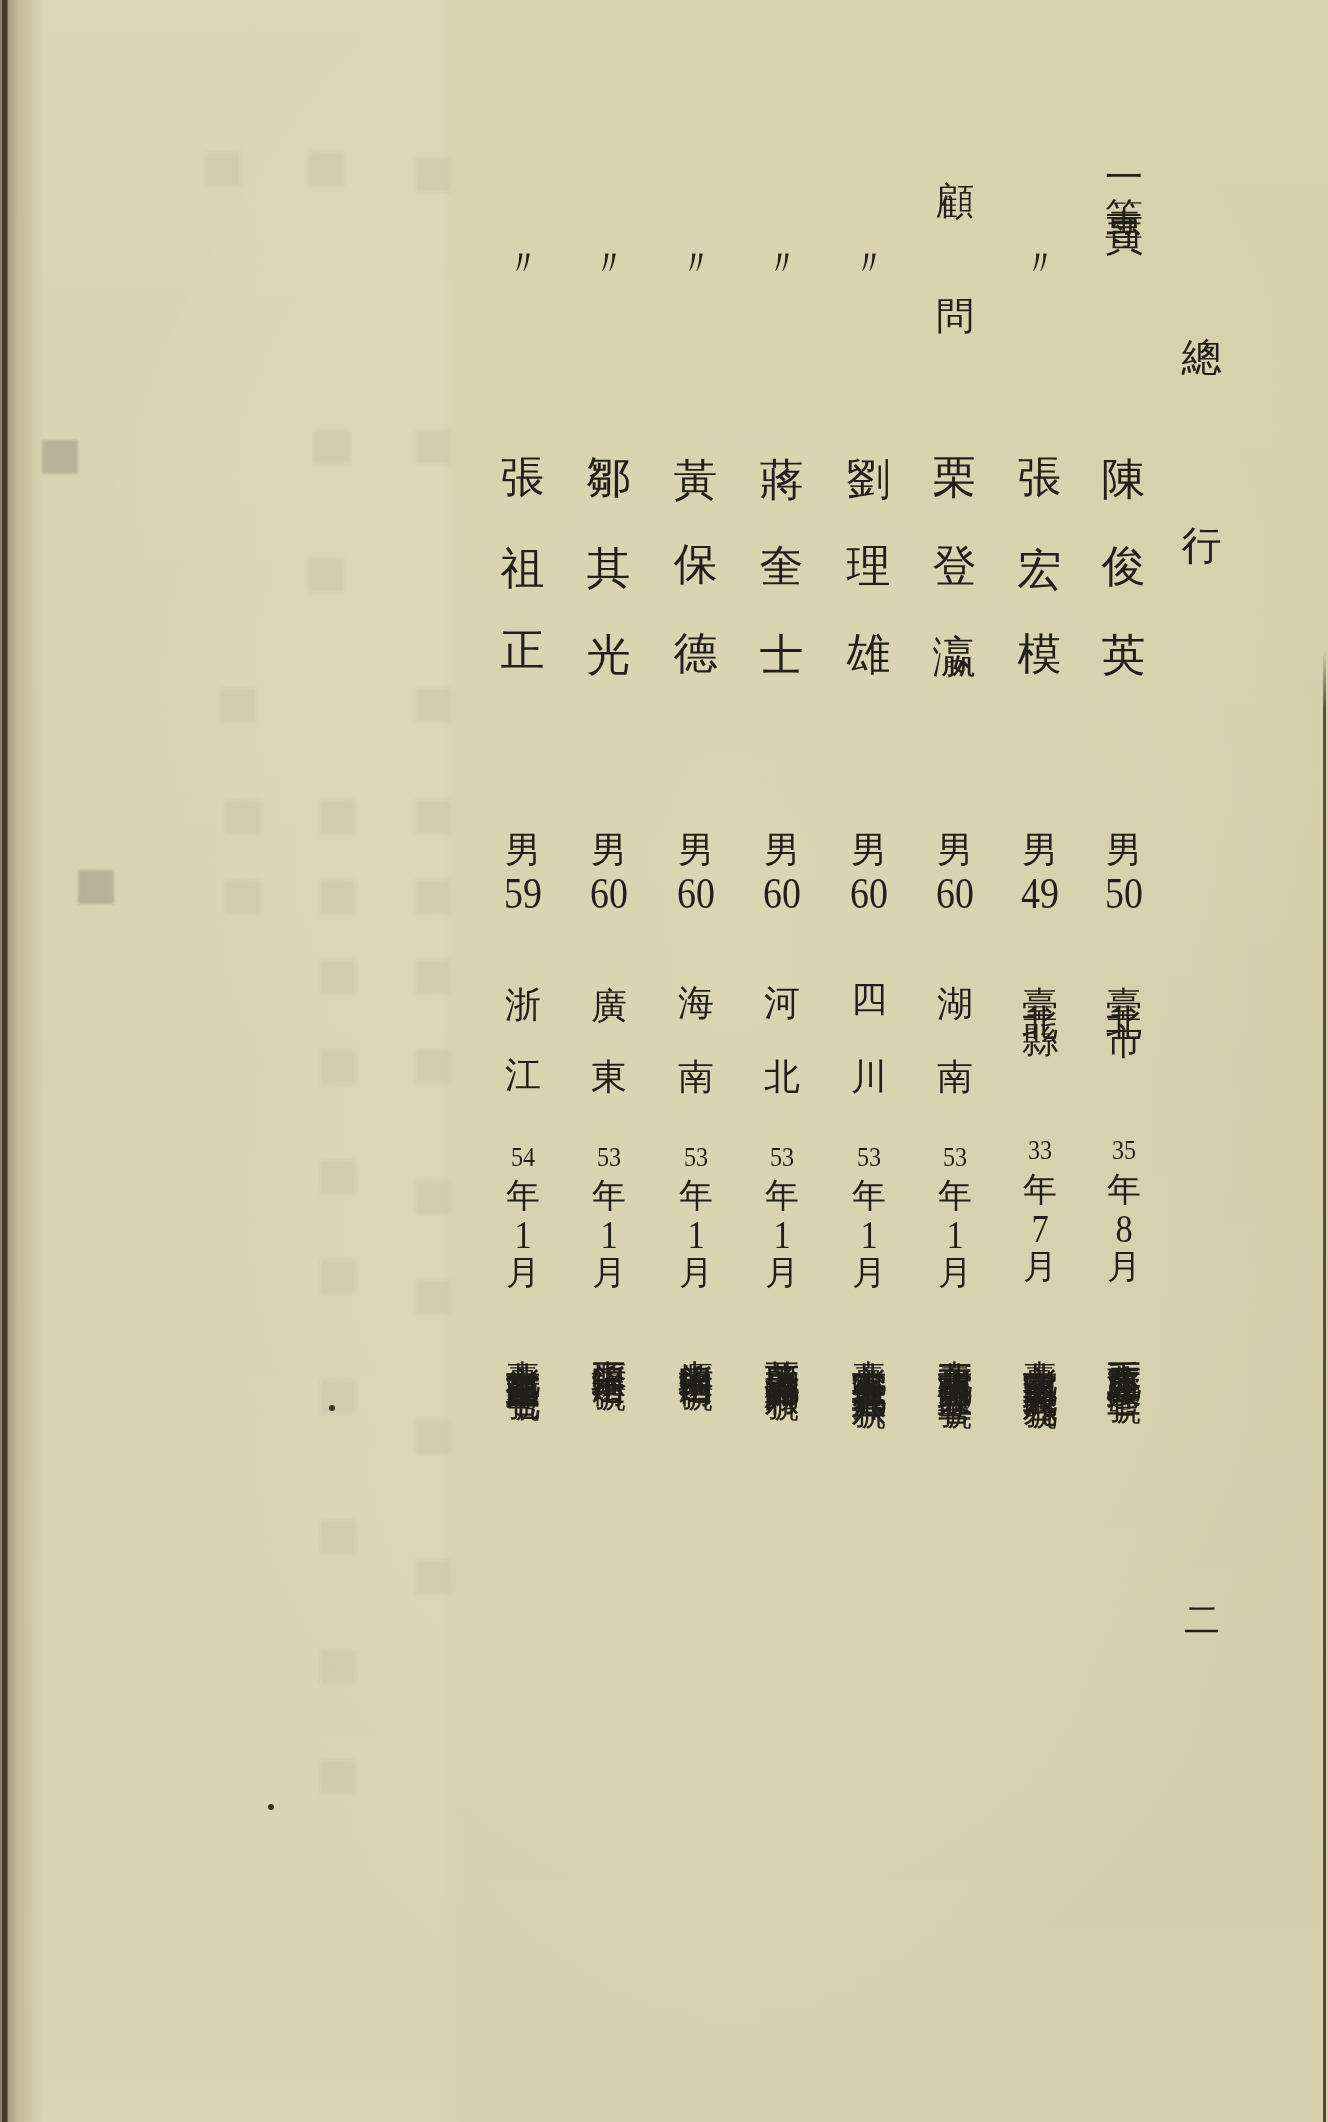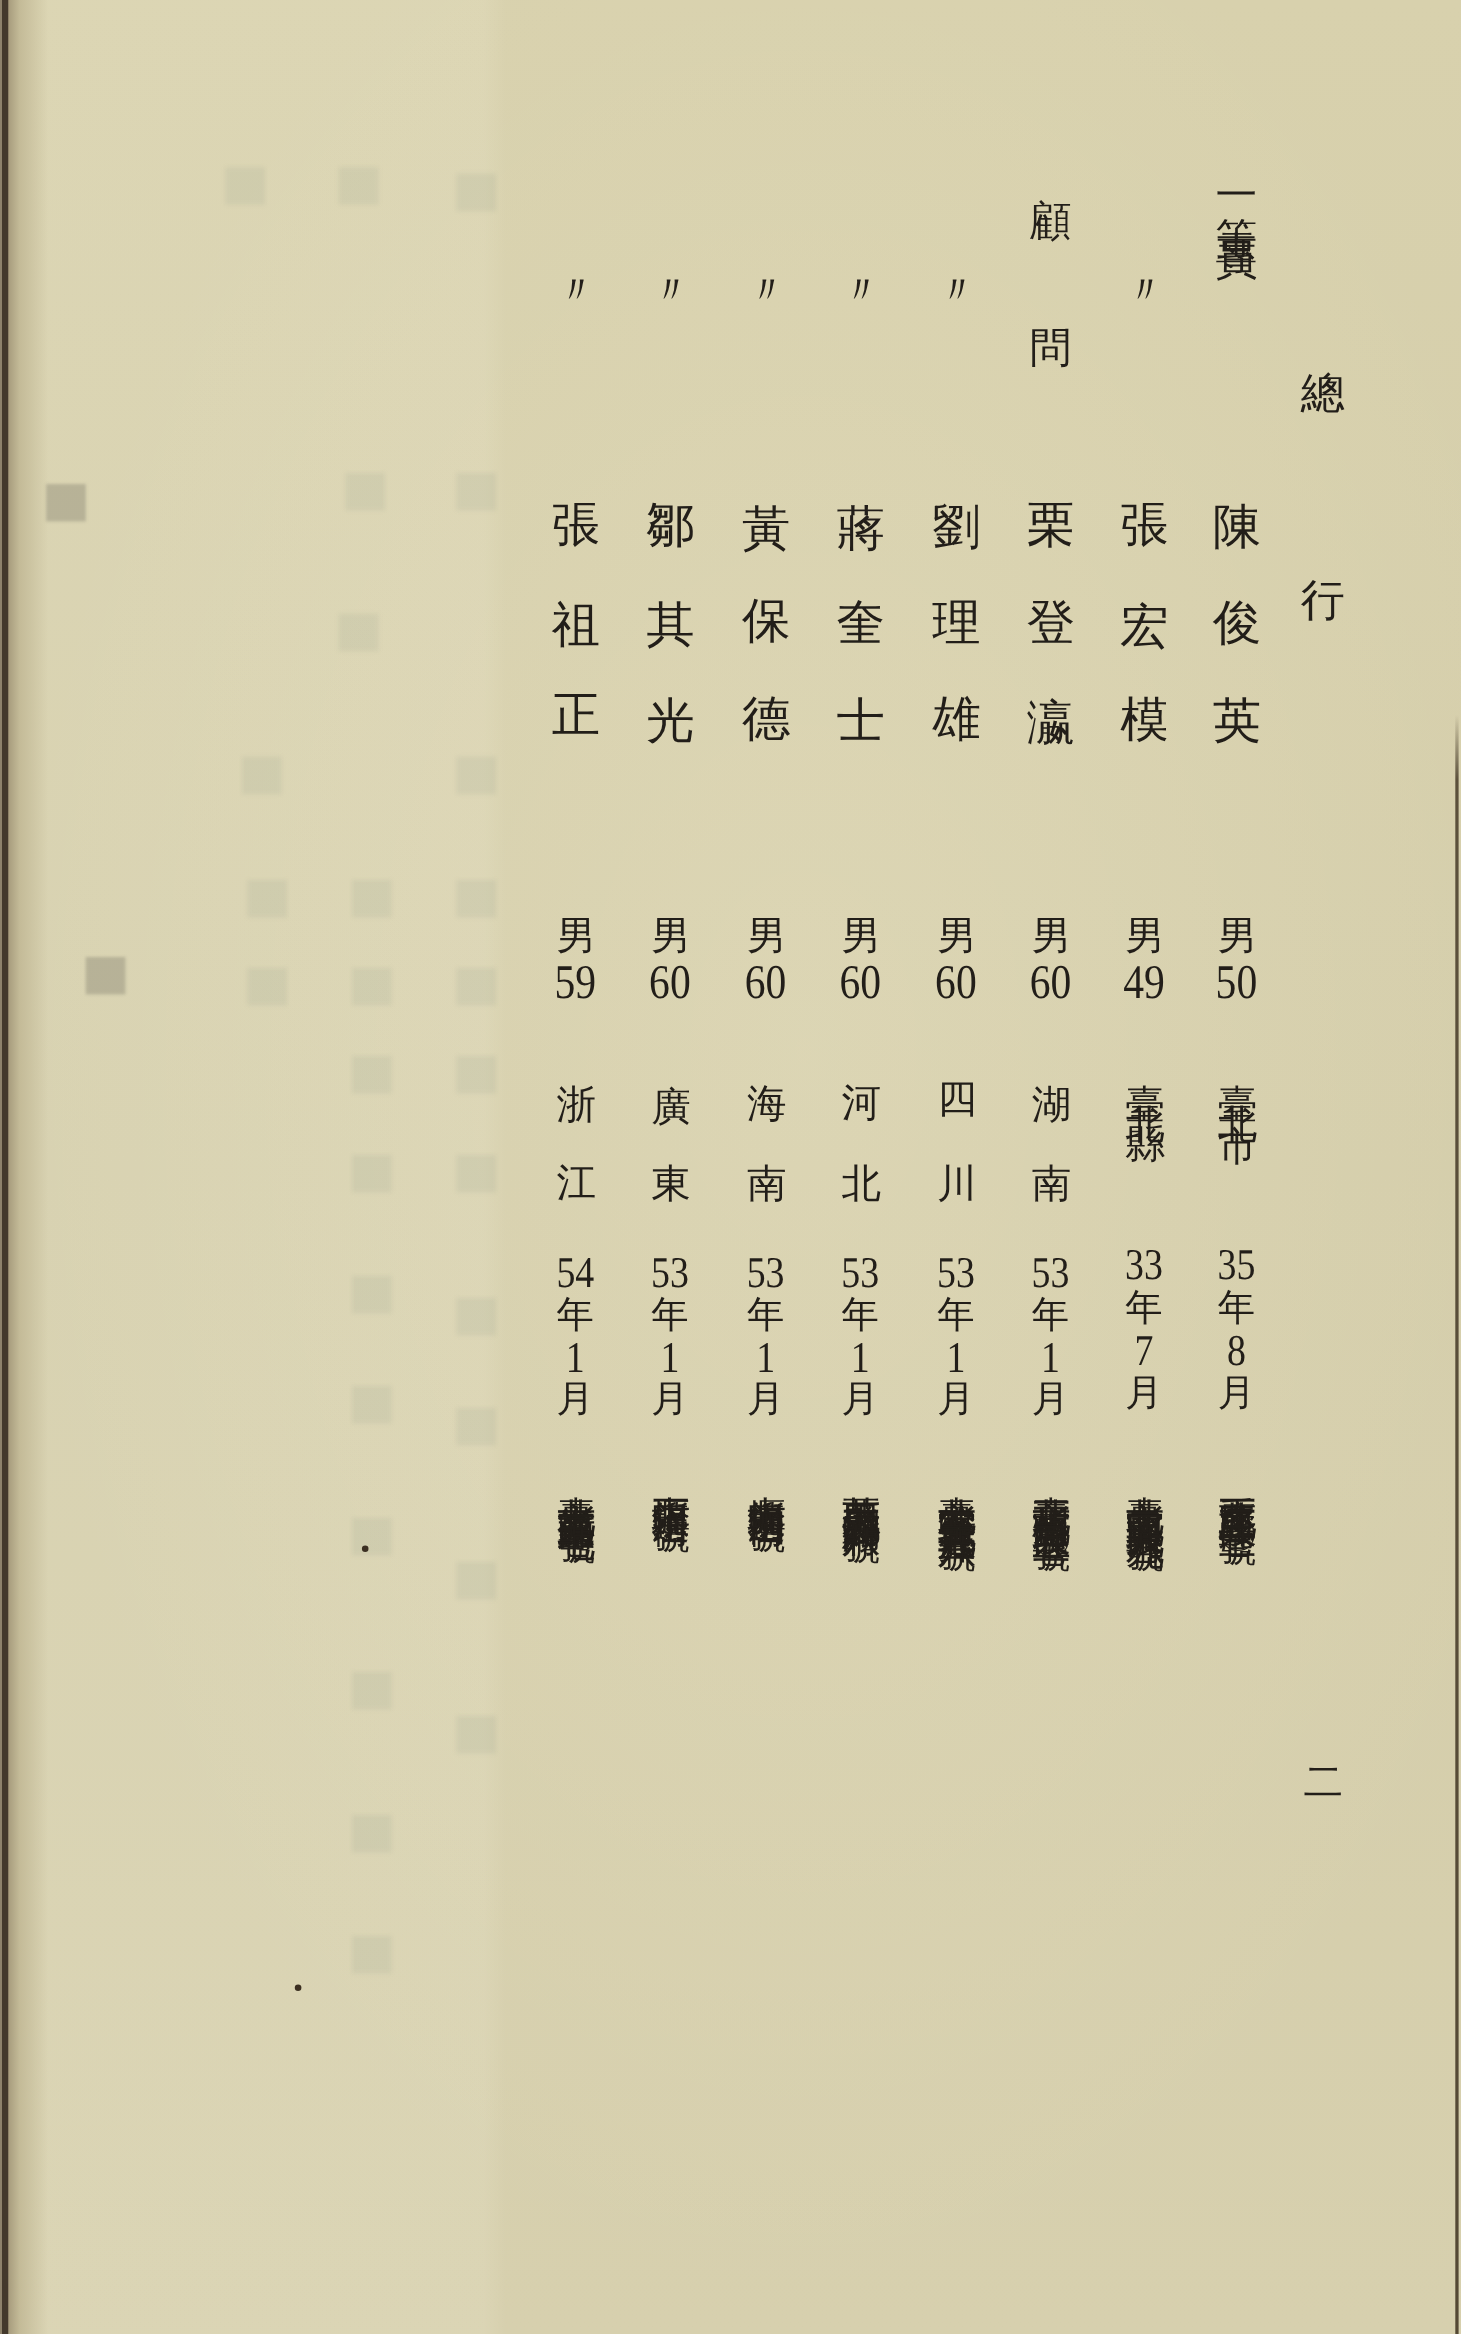--- a/index.html
+++ b/index.html
@@ -79,21 +79,21 @@
     .gender { top: 805px; font-size: 36px; }
 
     
     .age { top: 871px; font-size: 44px; line-height: 44px; }
 
     
     .bp3 { top: 957px; font-size: 36px; letter-spacing: 18px; }
     .bp2 { top: 957px; font-size: 36px; letter-spacing: 72px; }
 
     
-    .d-year  { top: 1138px; font-size: 40px; line-height: 38px; }
+    .d-year  { top: 1138px; font-size: 28px; line-height: 38px; }
     .d-ynit  { top: 1178px; font-size: 34px; line-height: 34px; }
     .d-month { top: 1215px; font-size: 40px; line-height: 38px; }
     .d-mnit  { top: 1255px; font-size: 34px; line-height: 34px; }
     .up .d-year  { top: 1131px; }
     .up .d-ynit  { top: 1172px; }
     .up .d-month { top: 1209px; }
     .up .d-mnit  { top: 1249px; }
 
     
     .addr { top: 1332px; font-size: 35px; letter-spacing: 2.5px; }

